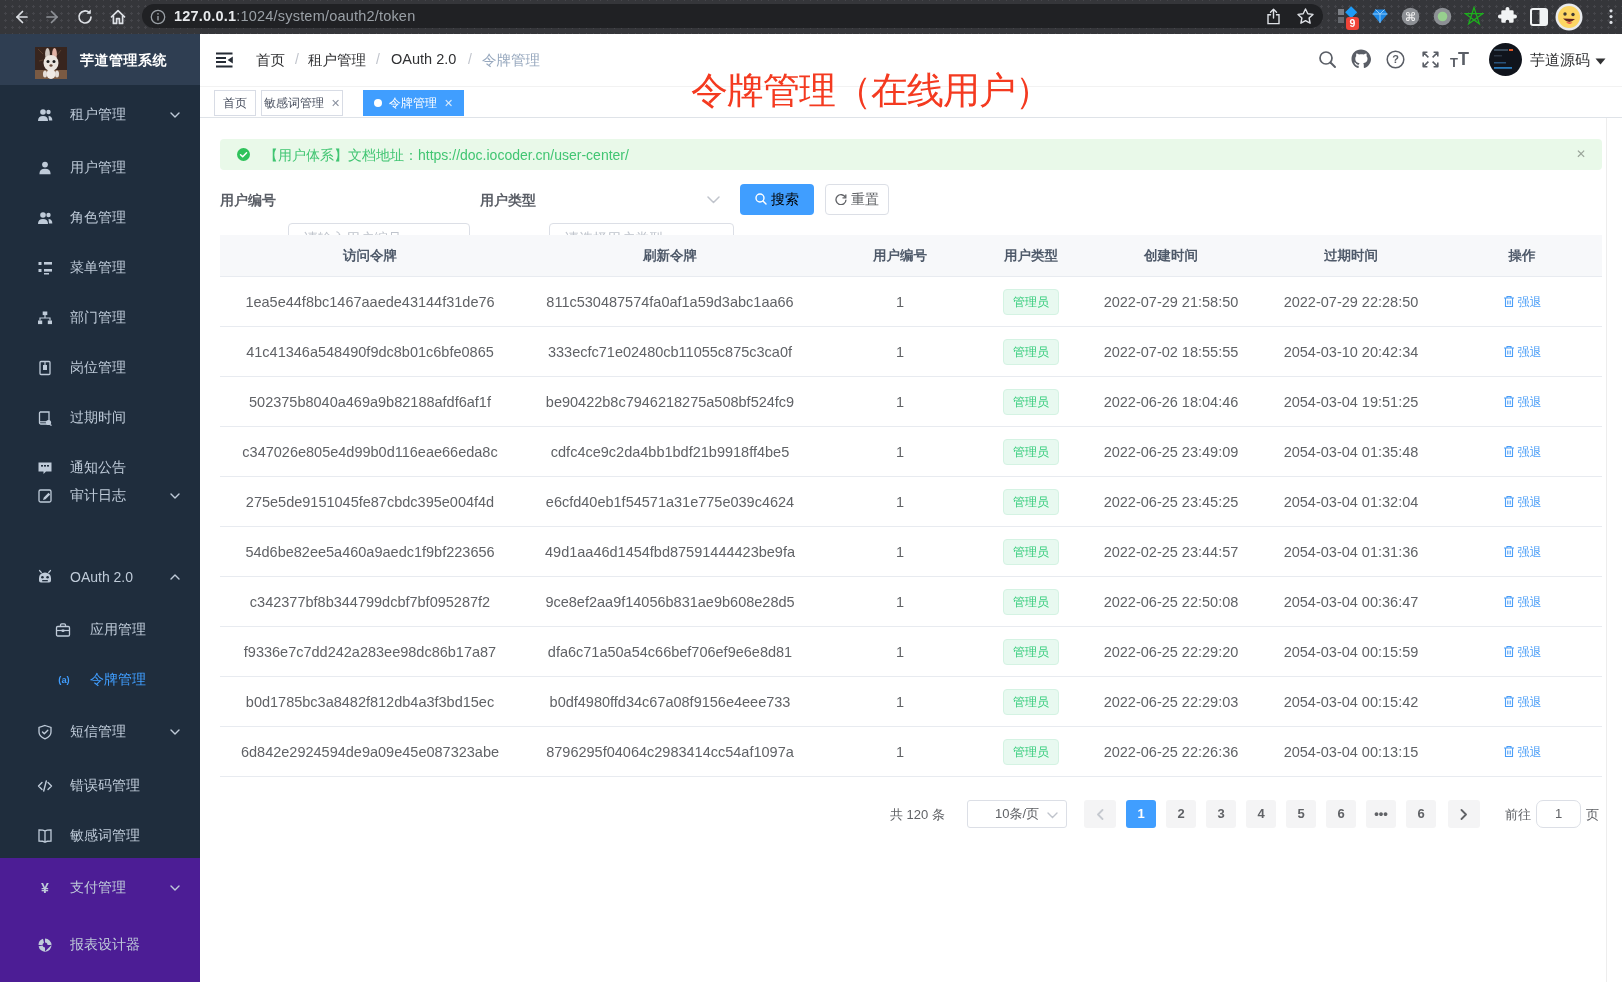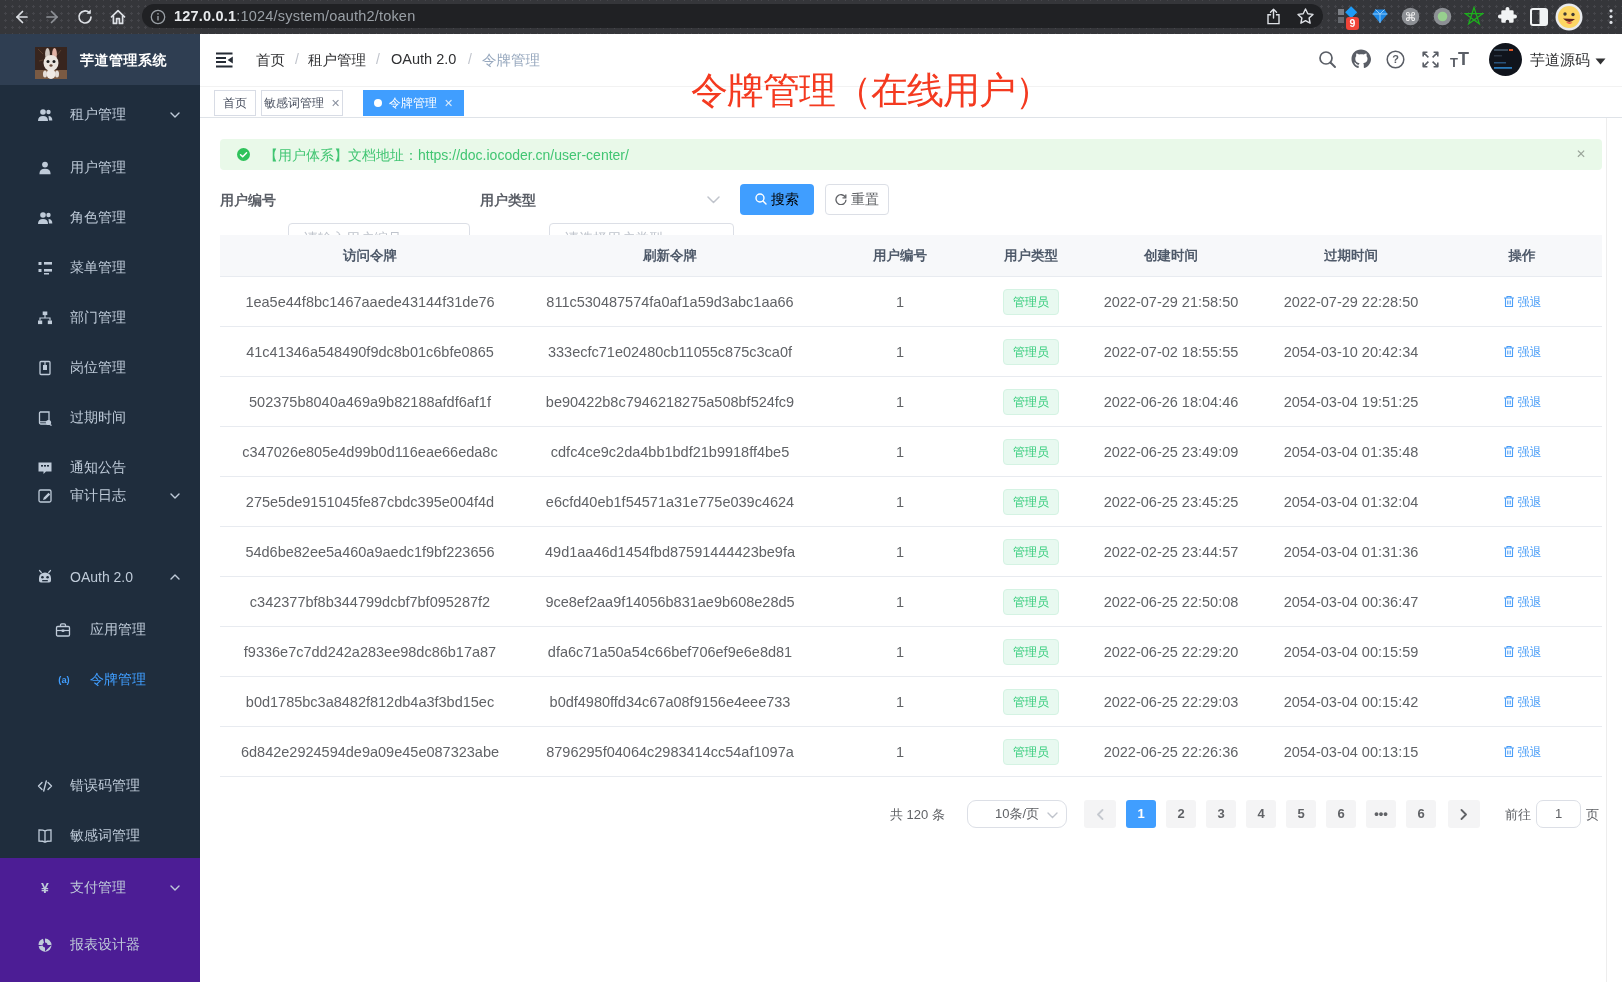--- a/index.html
+++ b/index.html
@@ -241,20 +241,30 @@
             <rect x="6.7" y="7.5" width="2.6" height="2.4" fill="#bfcbd9"></rect>
           </svg></span>
         <span class="tx">应用管理</span>
       </div>
       <div class="mitem sub active" style="top:569px">
         <span class="ic"><svg viewBox="0 0 18 16" width="18" height="15">
             <text x="9" y="11.5" text-anchor="middle" font-size="10" fill="#409eff" font-weight="bold">(a)</text>
           </svg></span>
         <span class="tx">令牌管理</span>
       </div>
+      <div class="mitem" style="top:621px">
+        <span class="ic"><svg viewBox="0 0 16 16" width="16" height="16">
+            <path d="M8 1.5 L14 3.5 V8 Q14 12.5 8 14.8 Q2 12.5 2 8 V3.5 Z" stroke="#bfcbd9" stroke-width="1.3" fill="none"></path>
+            <path d="M5.5 8 L7.3 9.8 L10.8 6.3" stroke="#bfcbd9" stroke-width="1.4" fill="none" stroke-linecap="round" stroke-linejoin="round"></path>
+          </svg></span>
+        <span class="tx">短信管理</span>
+        <svg class="ar" viewBox="0 0 10 10" width="10" height="10">
+          <path d="M1 3 L5 7 L9 3" stroke="#bfcbd9" stroke-width="1.4" fill="none" stroke-linecap="round" stroke-linejoin="round"></path>
+        </svg>
+      </div>
       <div class="mitem" style="top:675px">
         <span class="ic"><svg viewBox="0 0 16 16" width="16" height="16">
             <path d="M5 4.5 L1.5 8 L5 11.5 M11 4.5 L14.5 8 L11 11.5 M9.3 3 L6.7 13" stroke="#bfcbd9" stroke-width="1.4" fill="none" stroke-linecap="round" stroke-linejoin="round"></path>
           </svg></span>
         <span class="tx">错误码管理</span>
       </div>
       <div class="mitem" style="top:725px">
         <span class="ic"><svg viewBox="0 0 16 16" width="16" height="16">
             <path d="M8 3 Q6.5 1.8 2 1.8 V13 Q6.5 13 8 14.2 Q9.5 13 14 13 V1.8 Q9.5 1.8 8 3 V13.8" stroke="#bfcbd9" stroke-width="1.3" fill="none"></path>
           </svg></span>
@@ -471,21 +481,21 @@
       <div class="c4"><span class="gtag">管理员</span></div>
       <div class="c5">2022-06-25 22:26:36</div>
       <div class="c6">2054-03-04 00:13:15</div>
       <div class="c7"><span class="del"><svg style="vertical-align:-2px;margin-right:3px" width="12" height="13" viewBox="0 0 12 13">
             <path d="M1 3 H11 M4 3 V1.5 H8 V3 M2.5 3 V11.5 H9.5 V3 M4.8 5.5 V9.5 M7.2 5.5 V9.5" stroke="#4b9ef8" stroke-width="1.1" fill="none"></path>
           </svg>强退</span></div>
     </div>
   </div>
 <div id="pager">
     <div style="position:absolute;left:890px;top:6px;">共 120 条</div>
-    <div style="position:absolute;left:967px;top:0;width:100px;height:28px;border:1px solid #dcdfe6;border-radius:9px;line-height:26px;text-align:center;color:#606266;">10条/页<svg style="position:absolute;right:8px;top:11px" width="11" height="7" viewBox="0 0 11 7">
+    <div style="position:absolute;left:967px;top:0;width:100px;height:28px;border:1px solid #dcdfe6;border-radius:3px;line-height:26px;text-align:center;color:#606266;">10条/页<svg style="position:absolute;right:8px;top:11px" width="11" height="7" viewBox="0 0 11 7">
         <path d="M1 1 L5.5 5.5 L10 1" stroke="#c0c4cc" stroke-width="1.4" fill="none" stroke-linecap="round"></path>
       </svg></div>
     <div class="pgbtn" style="left:1084px;width:32px;"><svg style="margin-top:9px" width="8" height="11" viewBox="0 0 8 11">
         <path d="M6.5 1 L2 5.5 L6.5 10" stroke="#c5c9cf" stroke-width="1.8" fill="none" stroke-linecap="round" stroke-linejoin="round"></path>
       </svg></div>
     <div class="pgbtn on" style="left:1126px;">1</div>
     <div class="pgbtn" style="left:1166px;">2</div>
     <div class="pgbtn" style="left:1206px;">3</div>
     <div class="pgbtn" style="left:1246px;">4</div>
     <div class="pgbtn" style="left:1286px;">5</div>

